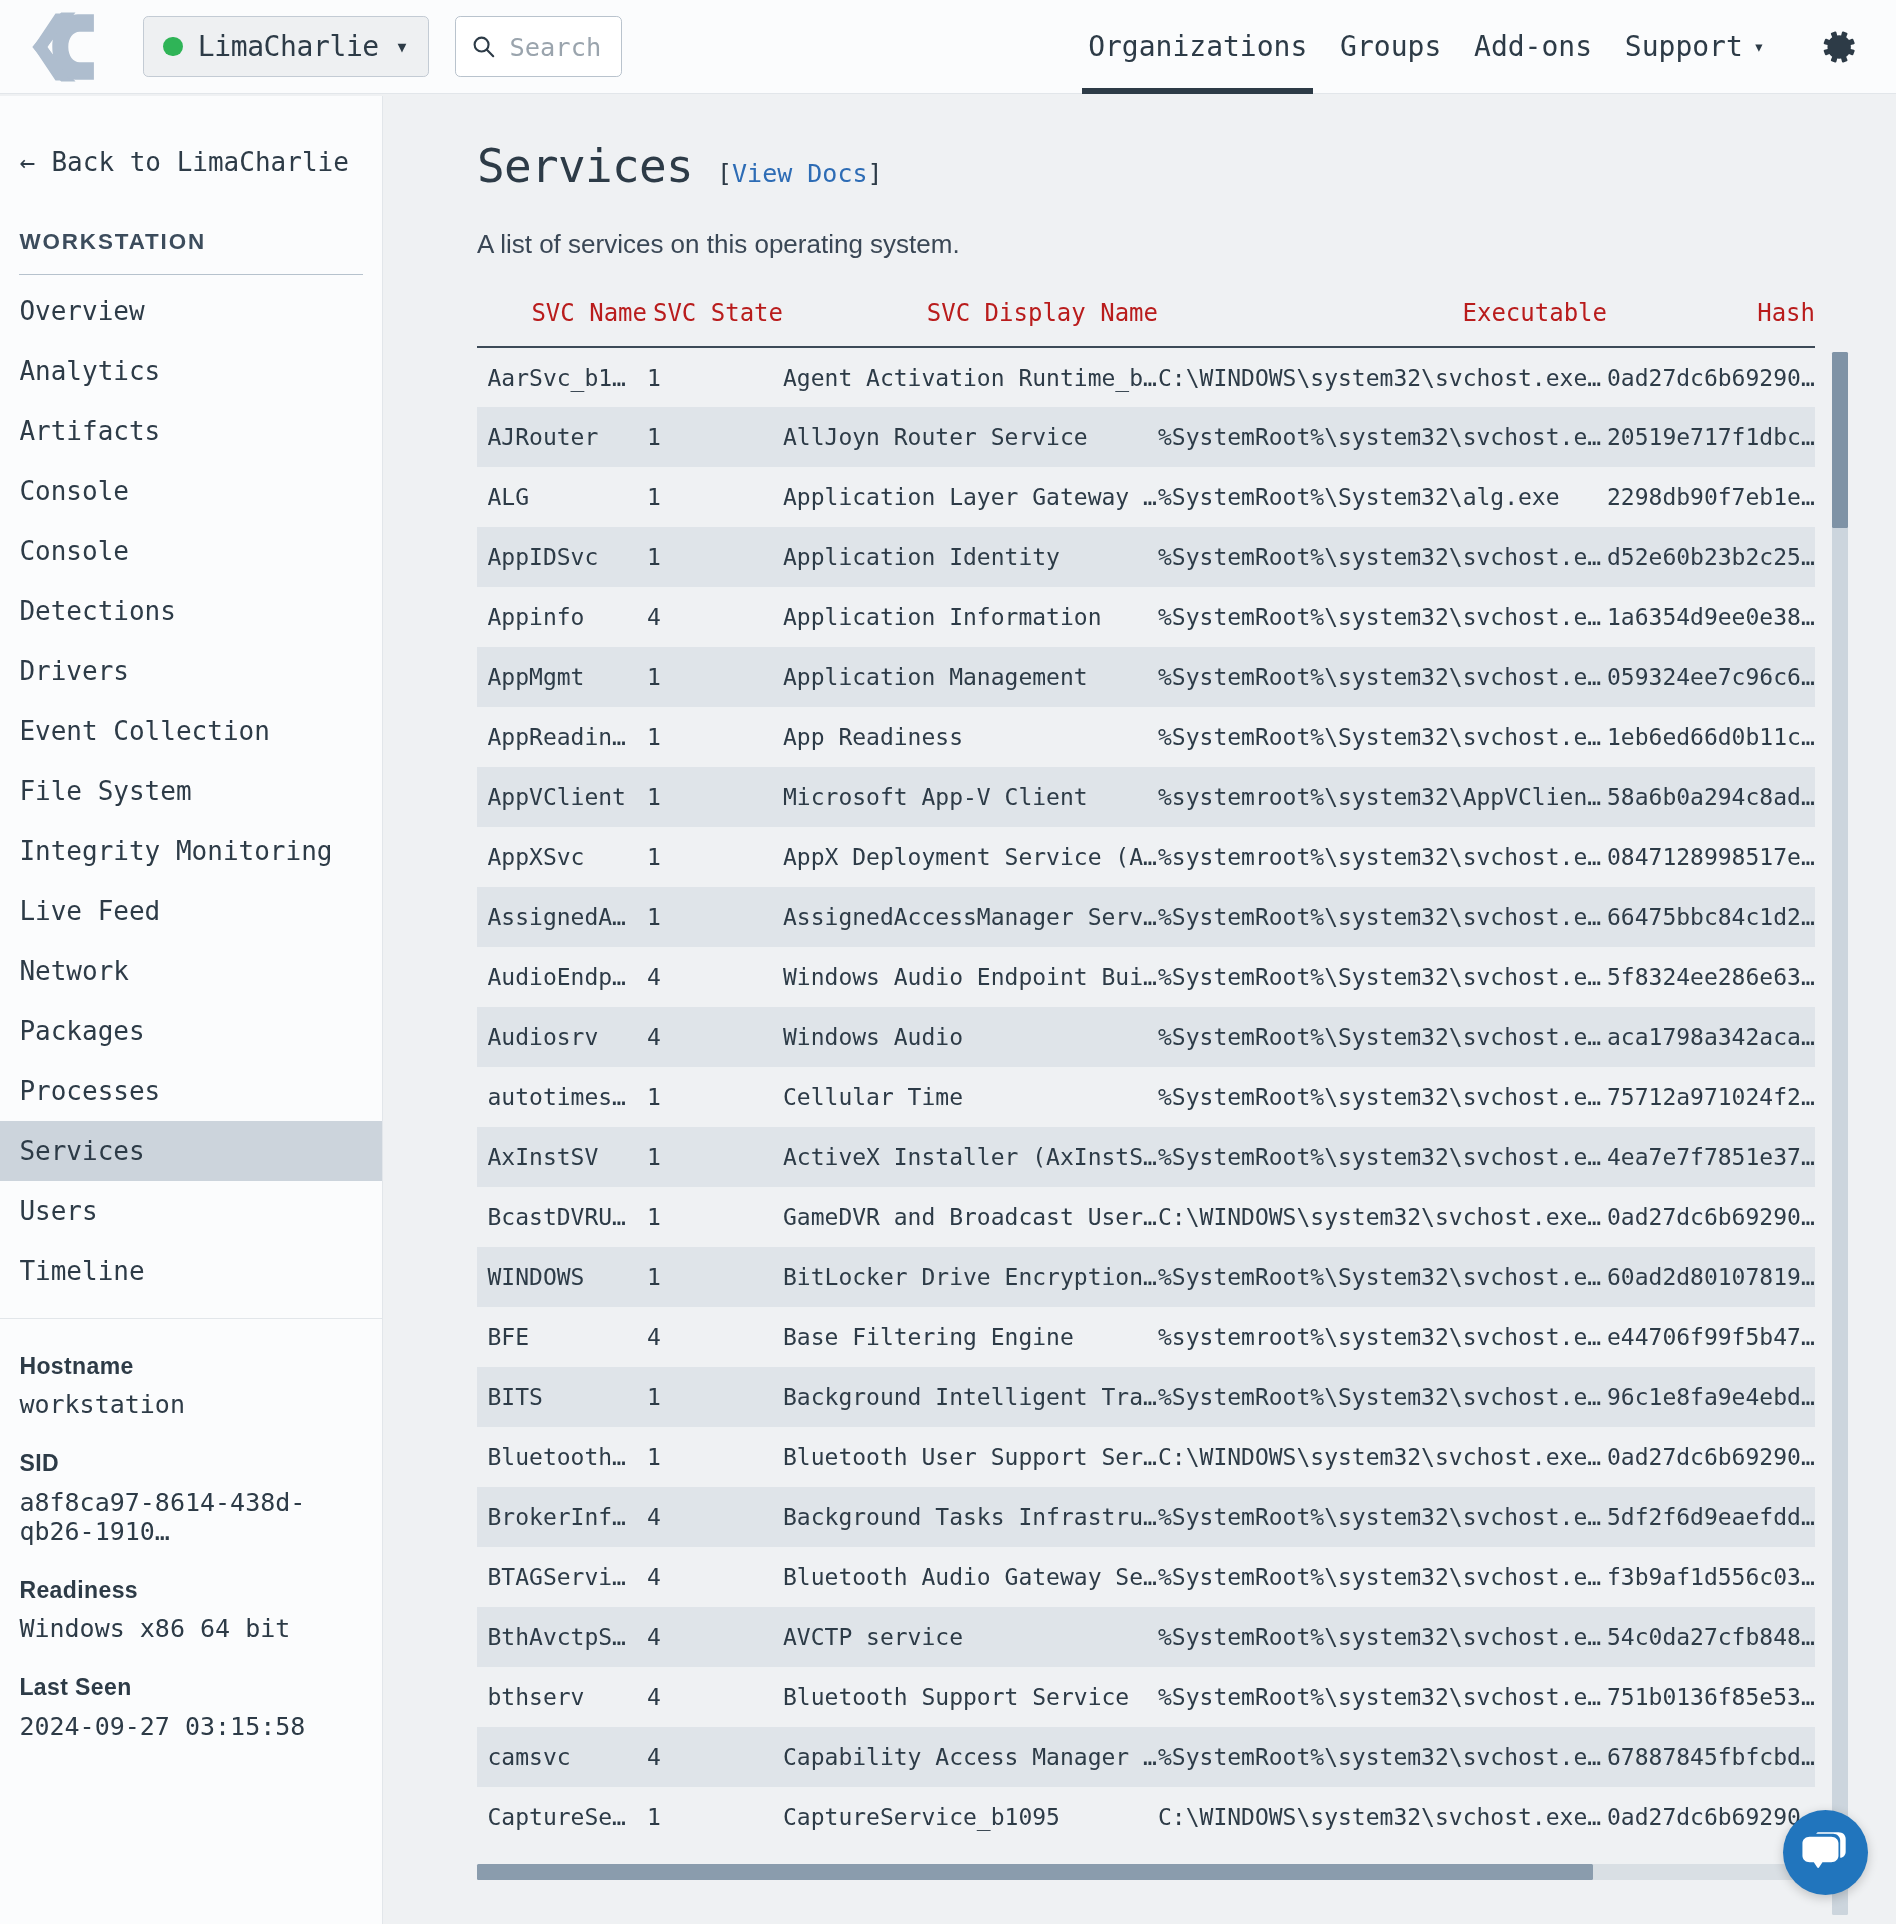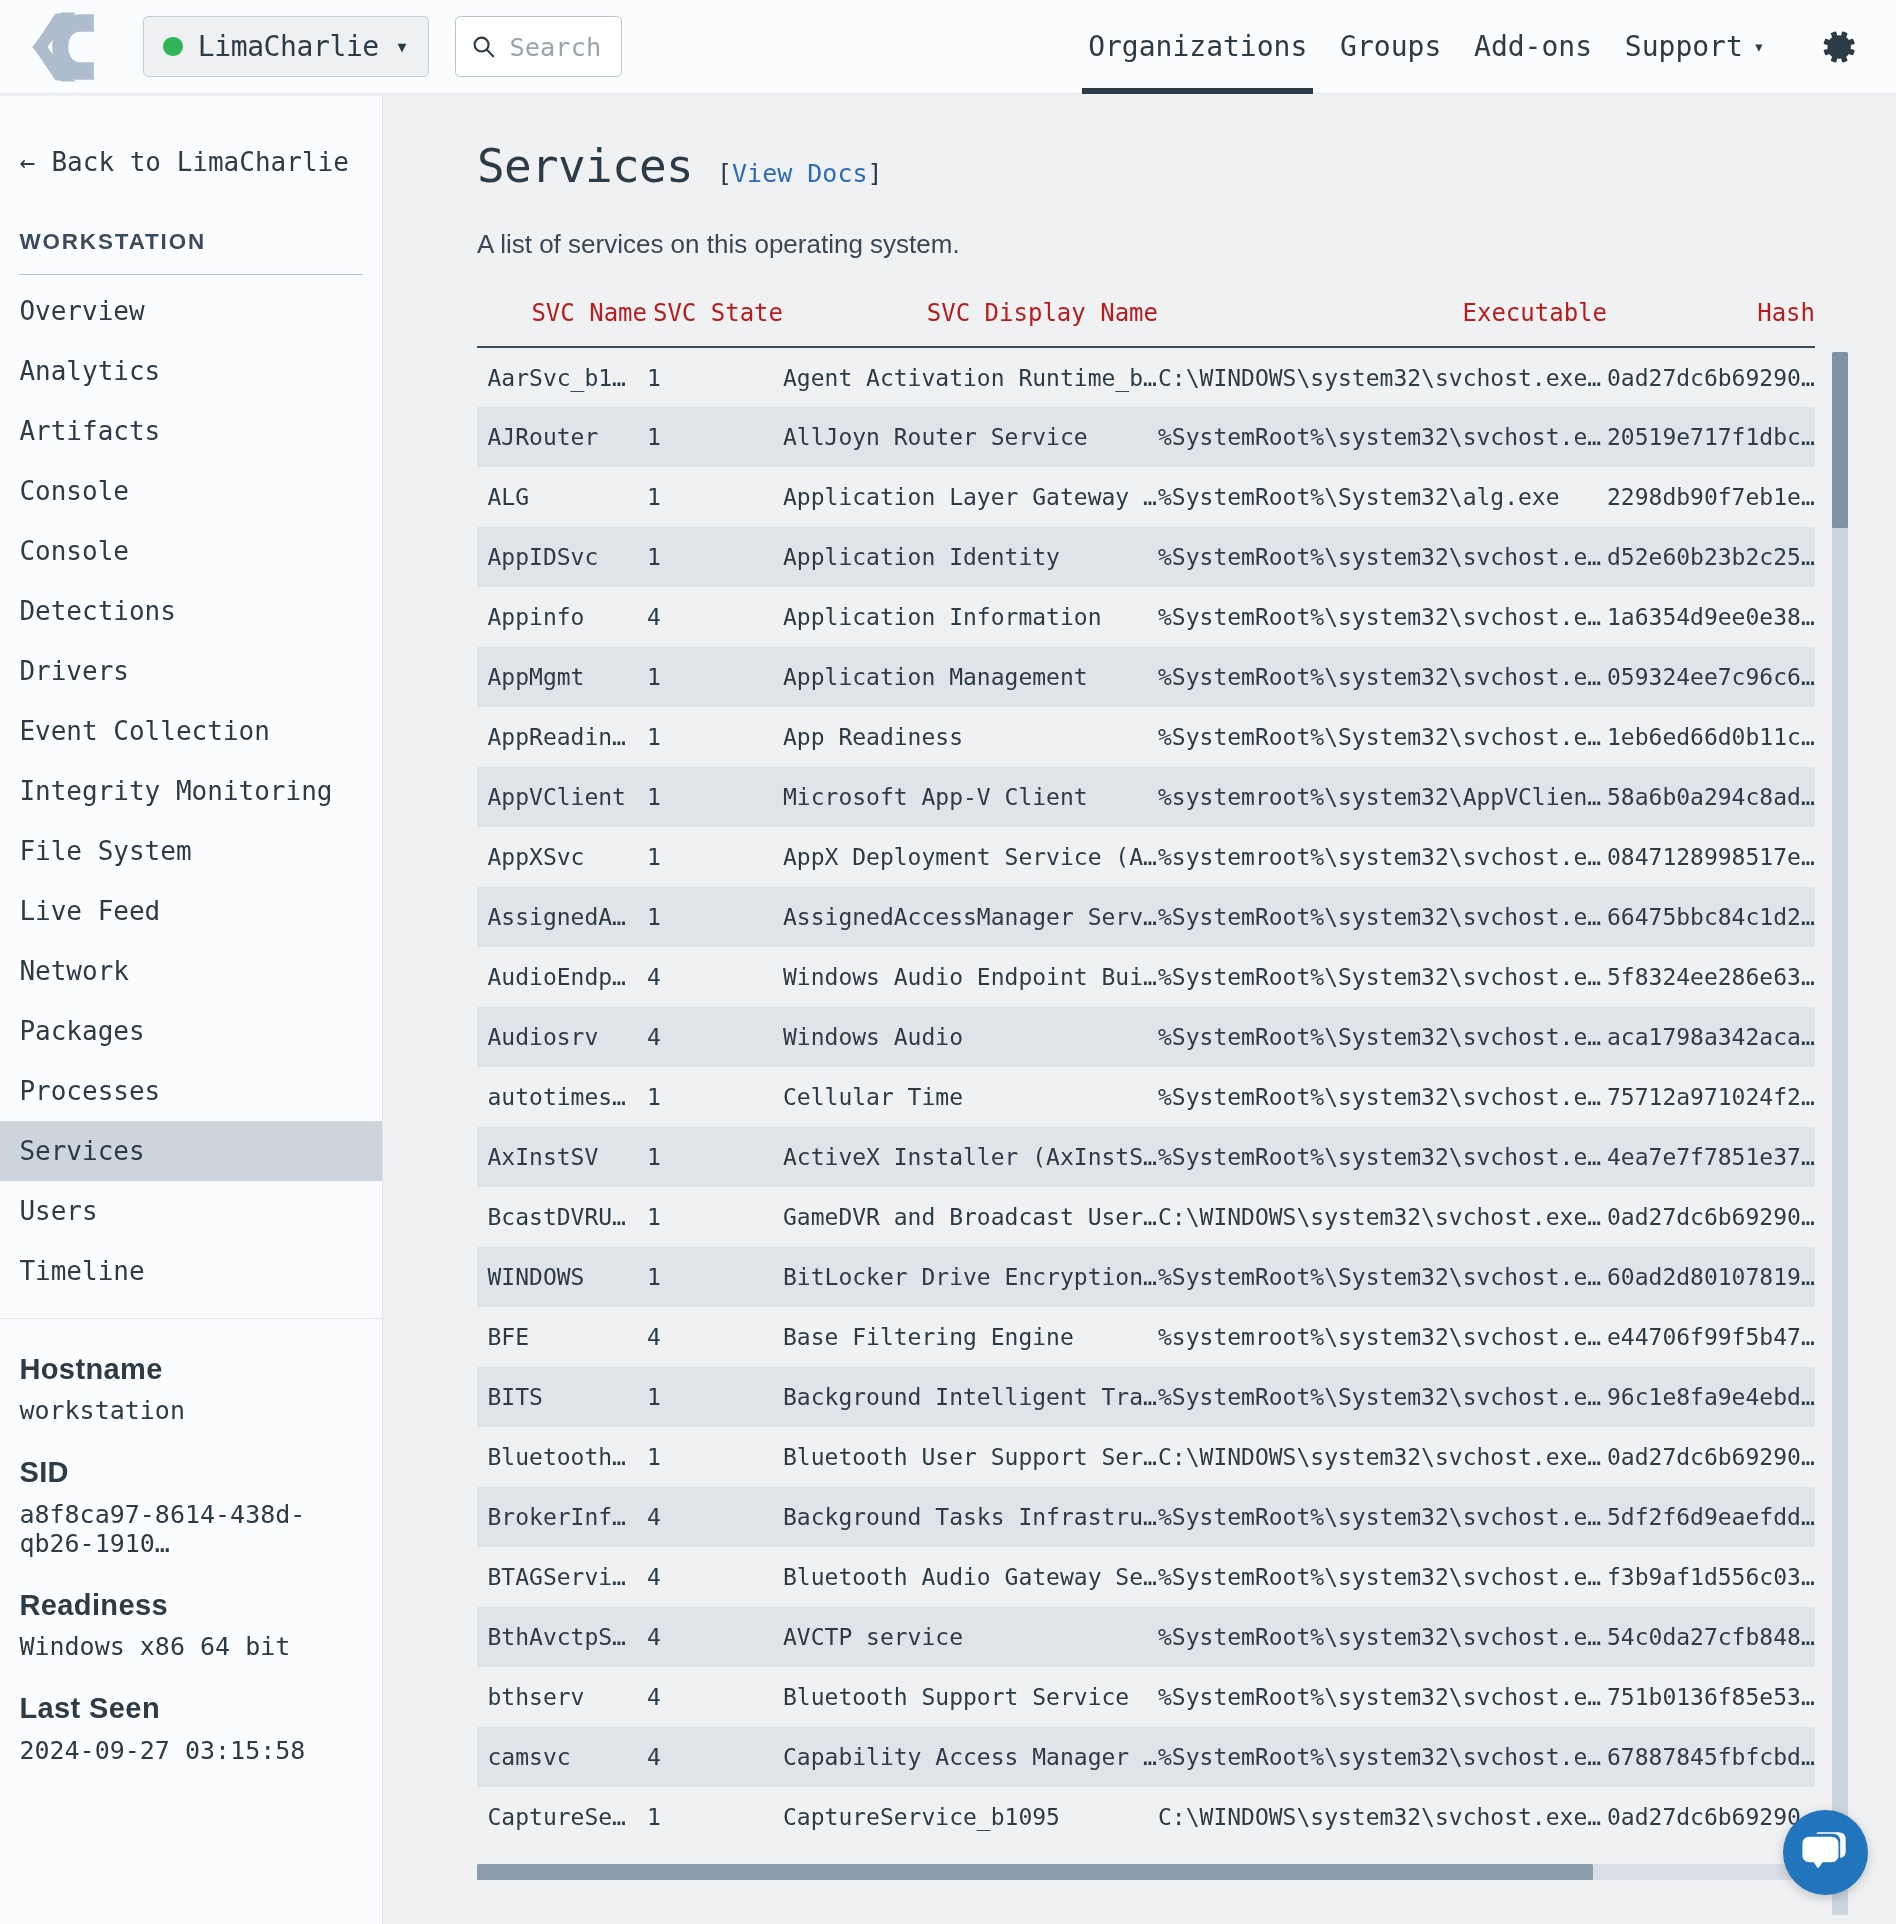--- a/index.html
+++ b/index.html
@@ -78,21 +78,21 @@
   .sb-item {
     height: 60px; display: flex; align-items: center;
     padding-left: 19.4px; font-size: 26px; color: #2d3b47; cursor: pointer;
   }
   .sb-item.sel { background: #ccd4dc; }
   .sb-divider { margin: 16.4px 0 0 0; border-top: 1.5px solid #e2e6ea; }
 
   .sb-meta { padding: 34px 19.4px 0 19.4px; }
   .meta-k {
     font-family: "Liberation Sans", sans-serif;
-    font-size: 29px; font-weight: bold; color: #2d3b47; letter-spacing: 0.4px;
+    font-size: 23px; font-weight: bold; color: #2d3b47; letter-spacing: 0.4px;
   }
   .meta-v { font-size: 25px; color: #2d3b47; margin-top: 10.5px; }
   .meta-blk { margin-bottom: 31px; }
 
   
   .main {
     position: absolute; top: 96px; left: 384px;
     width: 1512px; height: 1829px; background: #eff1f3; overflow: hidden;
   }
   .page-head { padding: 43px 0 0 93px; display: flex; align-items: baseline; gap: 24px; }
@@ -217,24 +217,24 @@
       <div class="sb-item">
           <span>Detections</span>
         </div>
       <div class="sb-item">
           <span>Drivers</span>
         </div>
       <div class="sb-item">
           <span>Event Collection</span>
         </div>
       <div class="sb-item">
+          <span>File System</span>
+        </div>
+      <div class="sb-item">
           <span>Integrity Monitoring</span>
-        </div>
-      <div class="sb-item">
-          <span>File System</span>
         </div>
       <div class="sb-item">
           <span>Live Feed</span>
         </div>
       <div class="sb-item">
           <span>Network</span>
         </div>
       <div class="sb-item">
           <span>Packages</span>
         </div>

